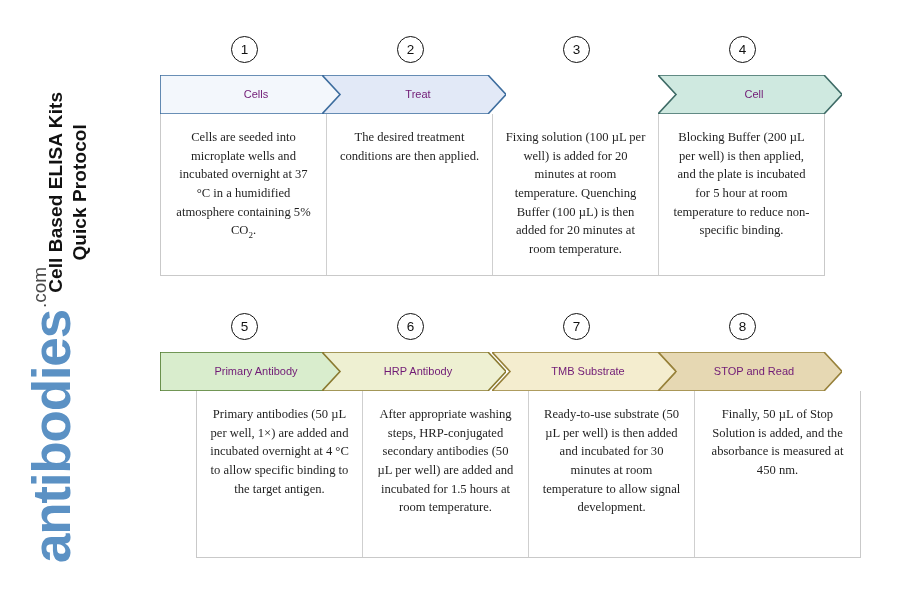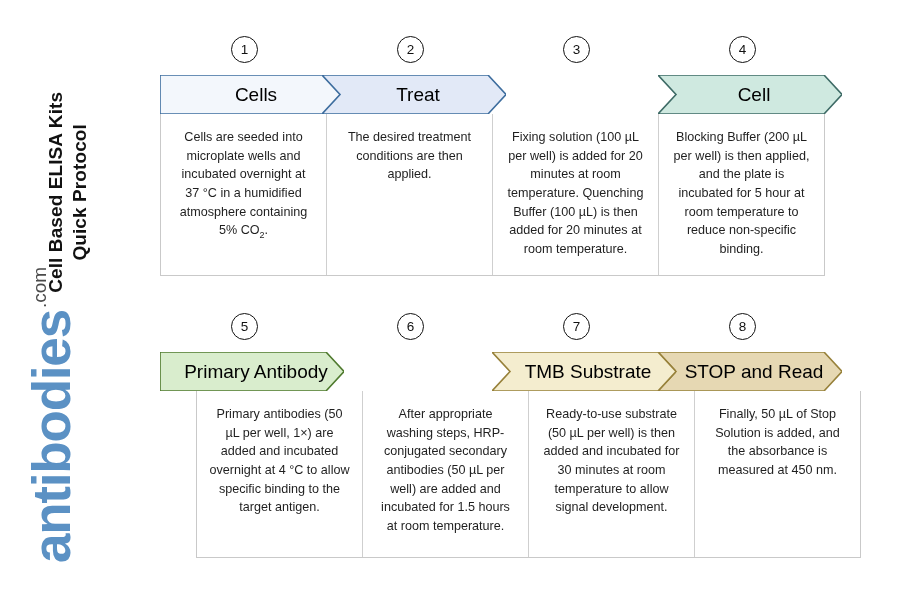--- a/index.html
+++ b/index.html
@@ -113,22 +113,22 @@
     justify-content: center;
   }
   .chev .chev-svg {
     position: absolute;
     inset: 0;
     width: 184px;
     height: 39px;
   }
   .chev .chev-label {
     position: relative;
-    font-size: 19px;
-    color: #000000;
+    font-size: 11px;
+    color: #701a75;
     padding-left: 8px;
     text-align: right;
     line-height: 1;
   }
   .chev-0 { left: 0px; }
   .chev-1 { left: 162px; }
   .chev-2 { left: 332px; }
   .chev-3 { left: 498px; }
 
   
@@ -151,20 +151,21 @@
     display: flex;
     align-items: flex-start;
     justify-content: center;
   }
   .body-cell:last-child { border-right: none; }
   .body-text {
     font-size: 12.6px;
     line-height: 1.48;
     text-align: center;
     color: #1f1f1f;
+    font-family: Liberation Serif, serif;
   }
   .body-text sub { font-size: 9px; }
 </style>
 </head>
 <body>
 
 <div class="side-title">
   <span class="line">Cell Based ELISA Kits</span>
   <span class="line">Quick Protocol</span>
 </div>
@@ -224,20 +225,26 @@
     <div class="badge badge-2">7</div>
     <div class="badge badge-3">8</div>
   </div>
   <div class="chevron-band">
     <div class="chev chev-0">
       <svg class="chev-svg" viewBox="0 0 184 39" preserveAspectRatio="none">
         <polygon points="0,0 166,0 184,19.5 166,39 0,39" fill="#d9edcd" stroke="#4f7a2e" stroke-width="1.6"></polygon>
       </svg>
       <span class="chev-label">Primary Antibody</span>
     </div>
+    <div class="chev chev-1">
+      <svg class="chev-svg" viewBox="0 0 184 39" preserveAspectRatio="none">
+        <polygon points="0,0 166,0 184,19.5 166,39 0,39 18,19.5" fill="#eef0d2" stroke="#8a7a30" stroke-width="1.6"></polygon>
+      </svg>
+      <span class="chev-label">HRP Antibody</span>
+    </div>
     <div class="chev chev-3">
       <svg class="chev-svg" viewBox="0 0 184 39" preserveAspectRatio="none">
         <polygon points="0,0 166,0 184,19.5 166,39 0,39 18,19.5" fill="#e6d8b3" stroke="#97813a" stroke-width="1.6"></polygon>
       </svg>
       <span class="chev-label">STOP and Read</span>
     </div>
     <div class="chev chev-2">
       <svg class="chev-svg" viewBox="0 0 184 39" preserveAspectRatio="none">
         <polygon points="0,0 166,0 184,19.5 166,39 0,39 18,19.5" fill="#f4edcf" stroke="#97813a" stroke-width="1.6"></polygon>
       </svg>

